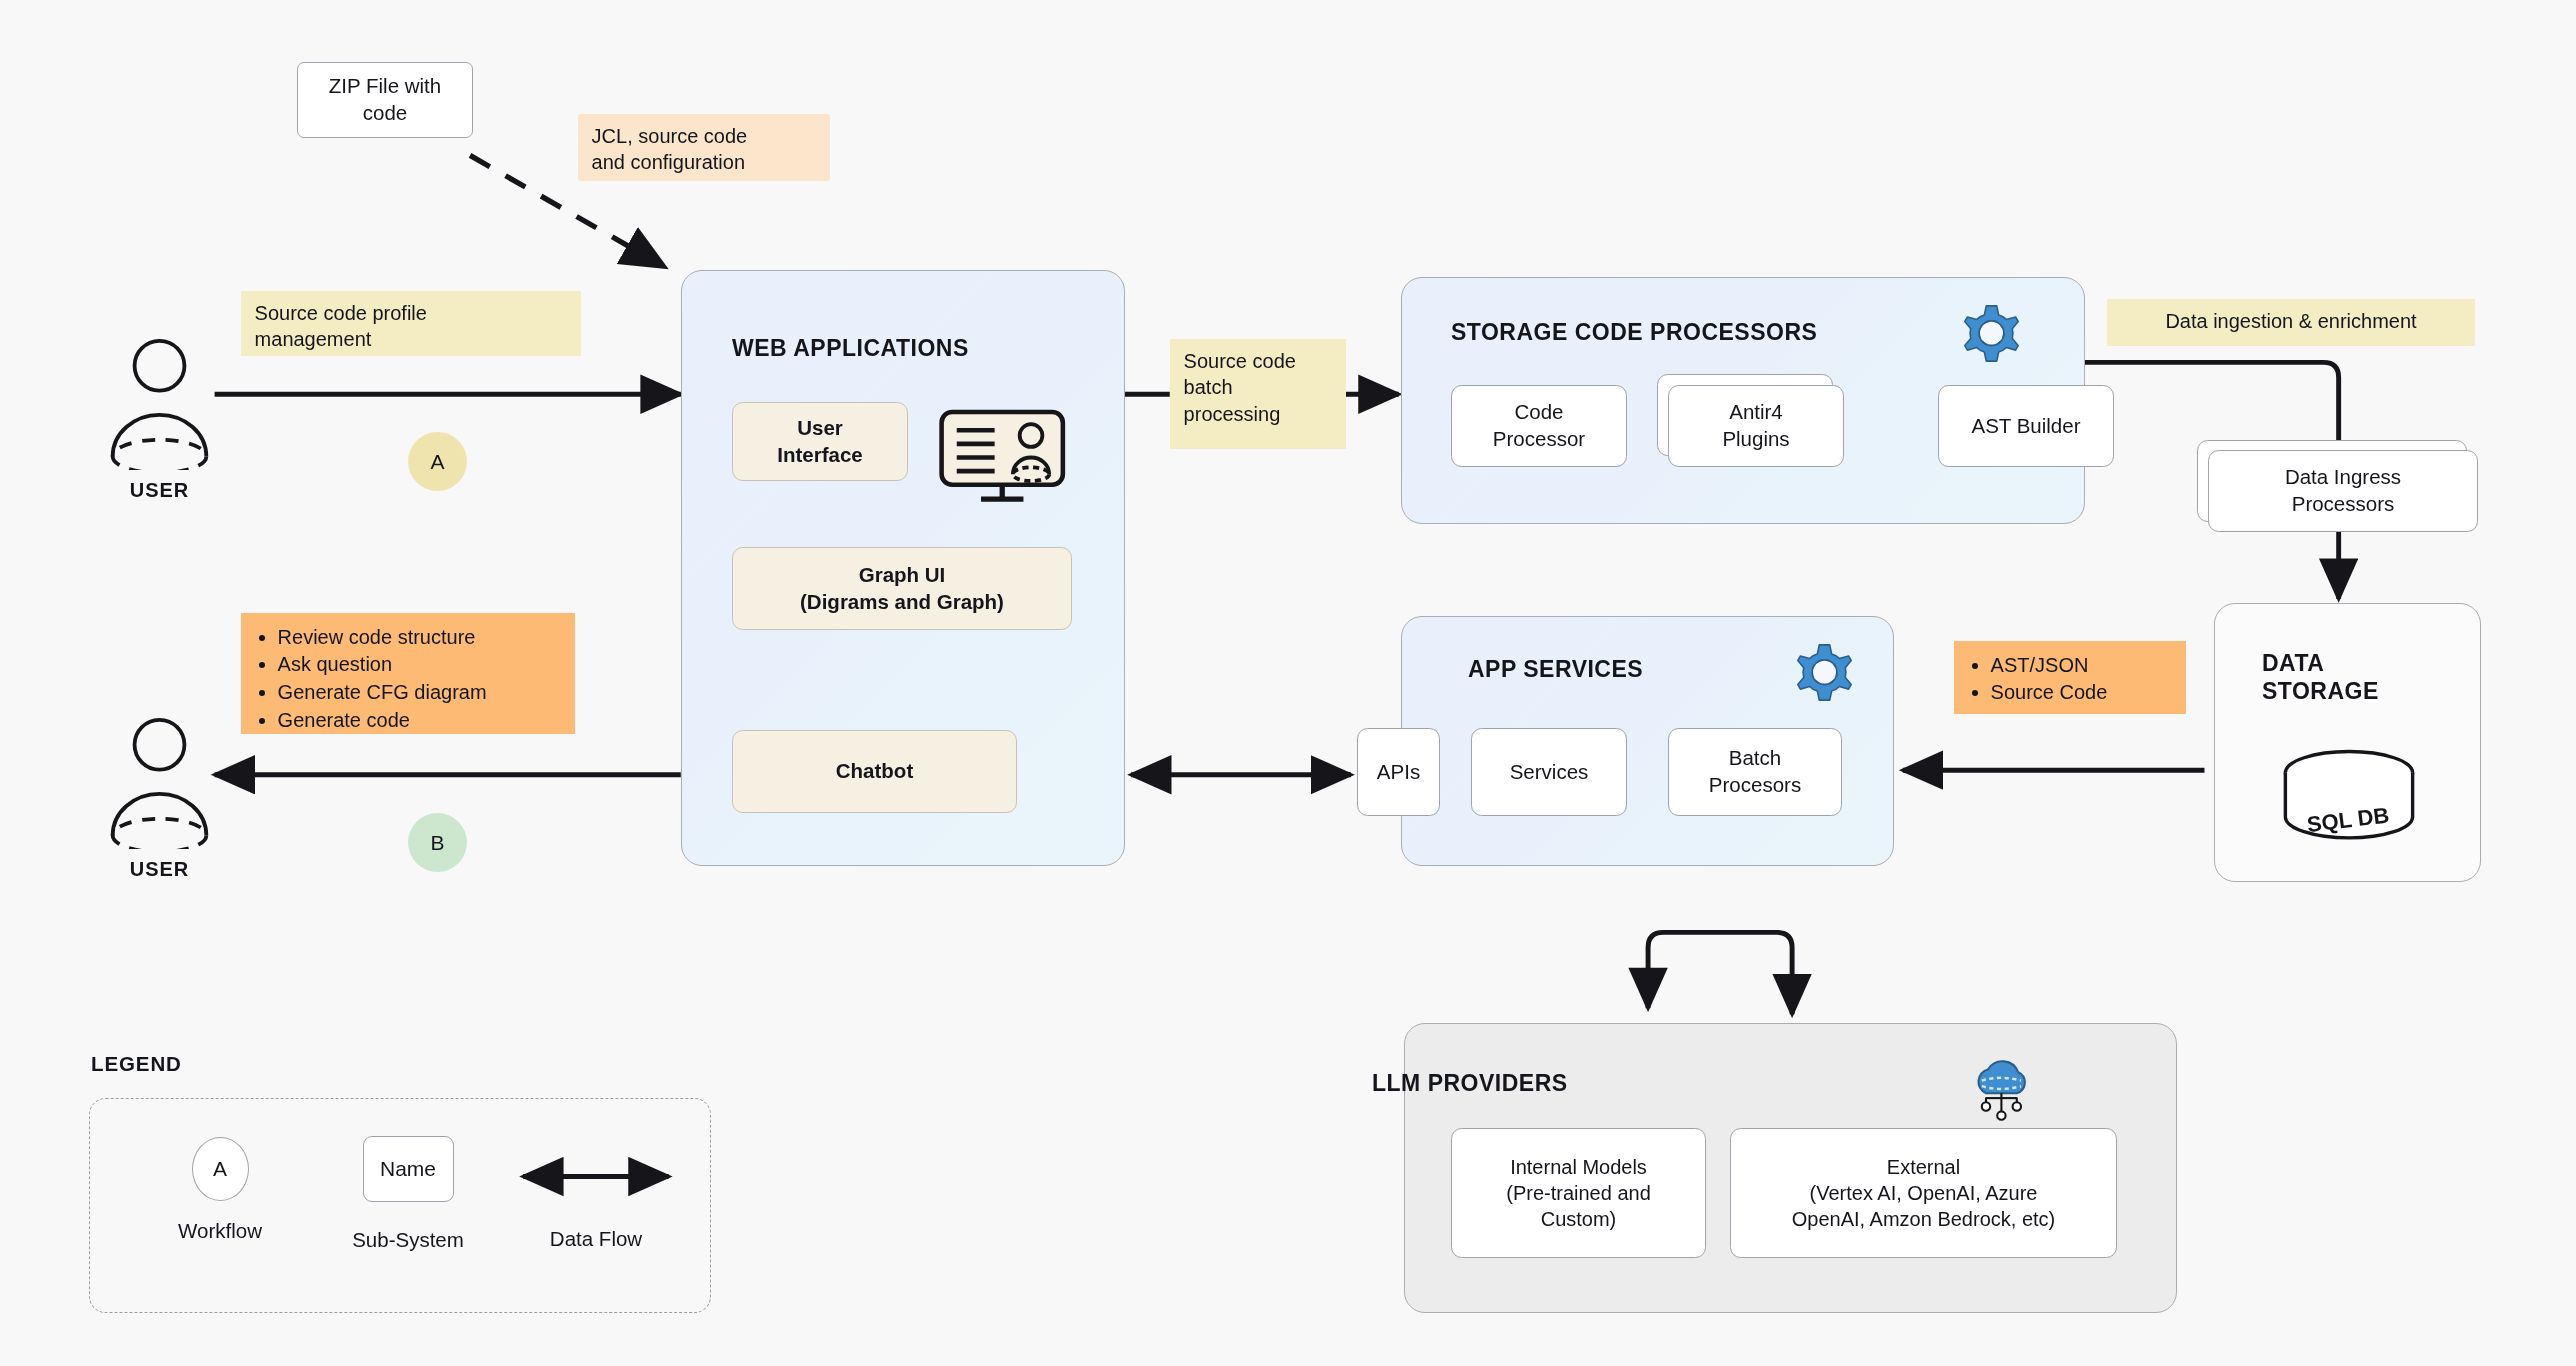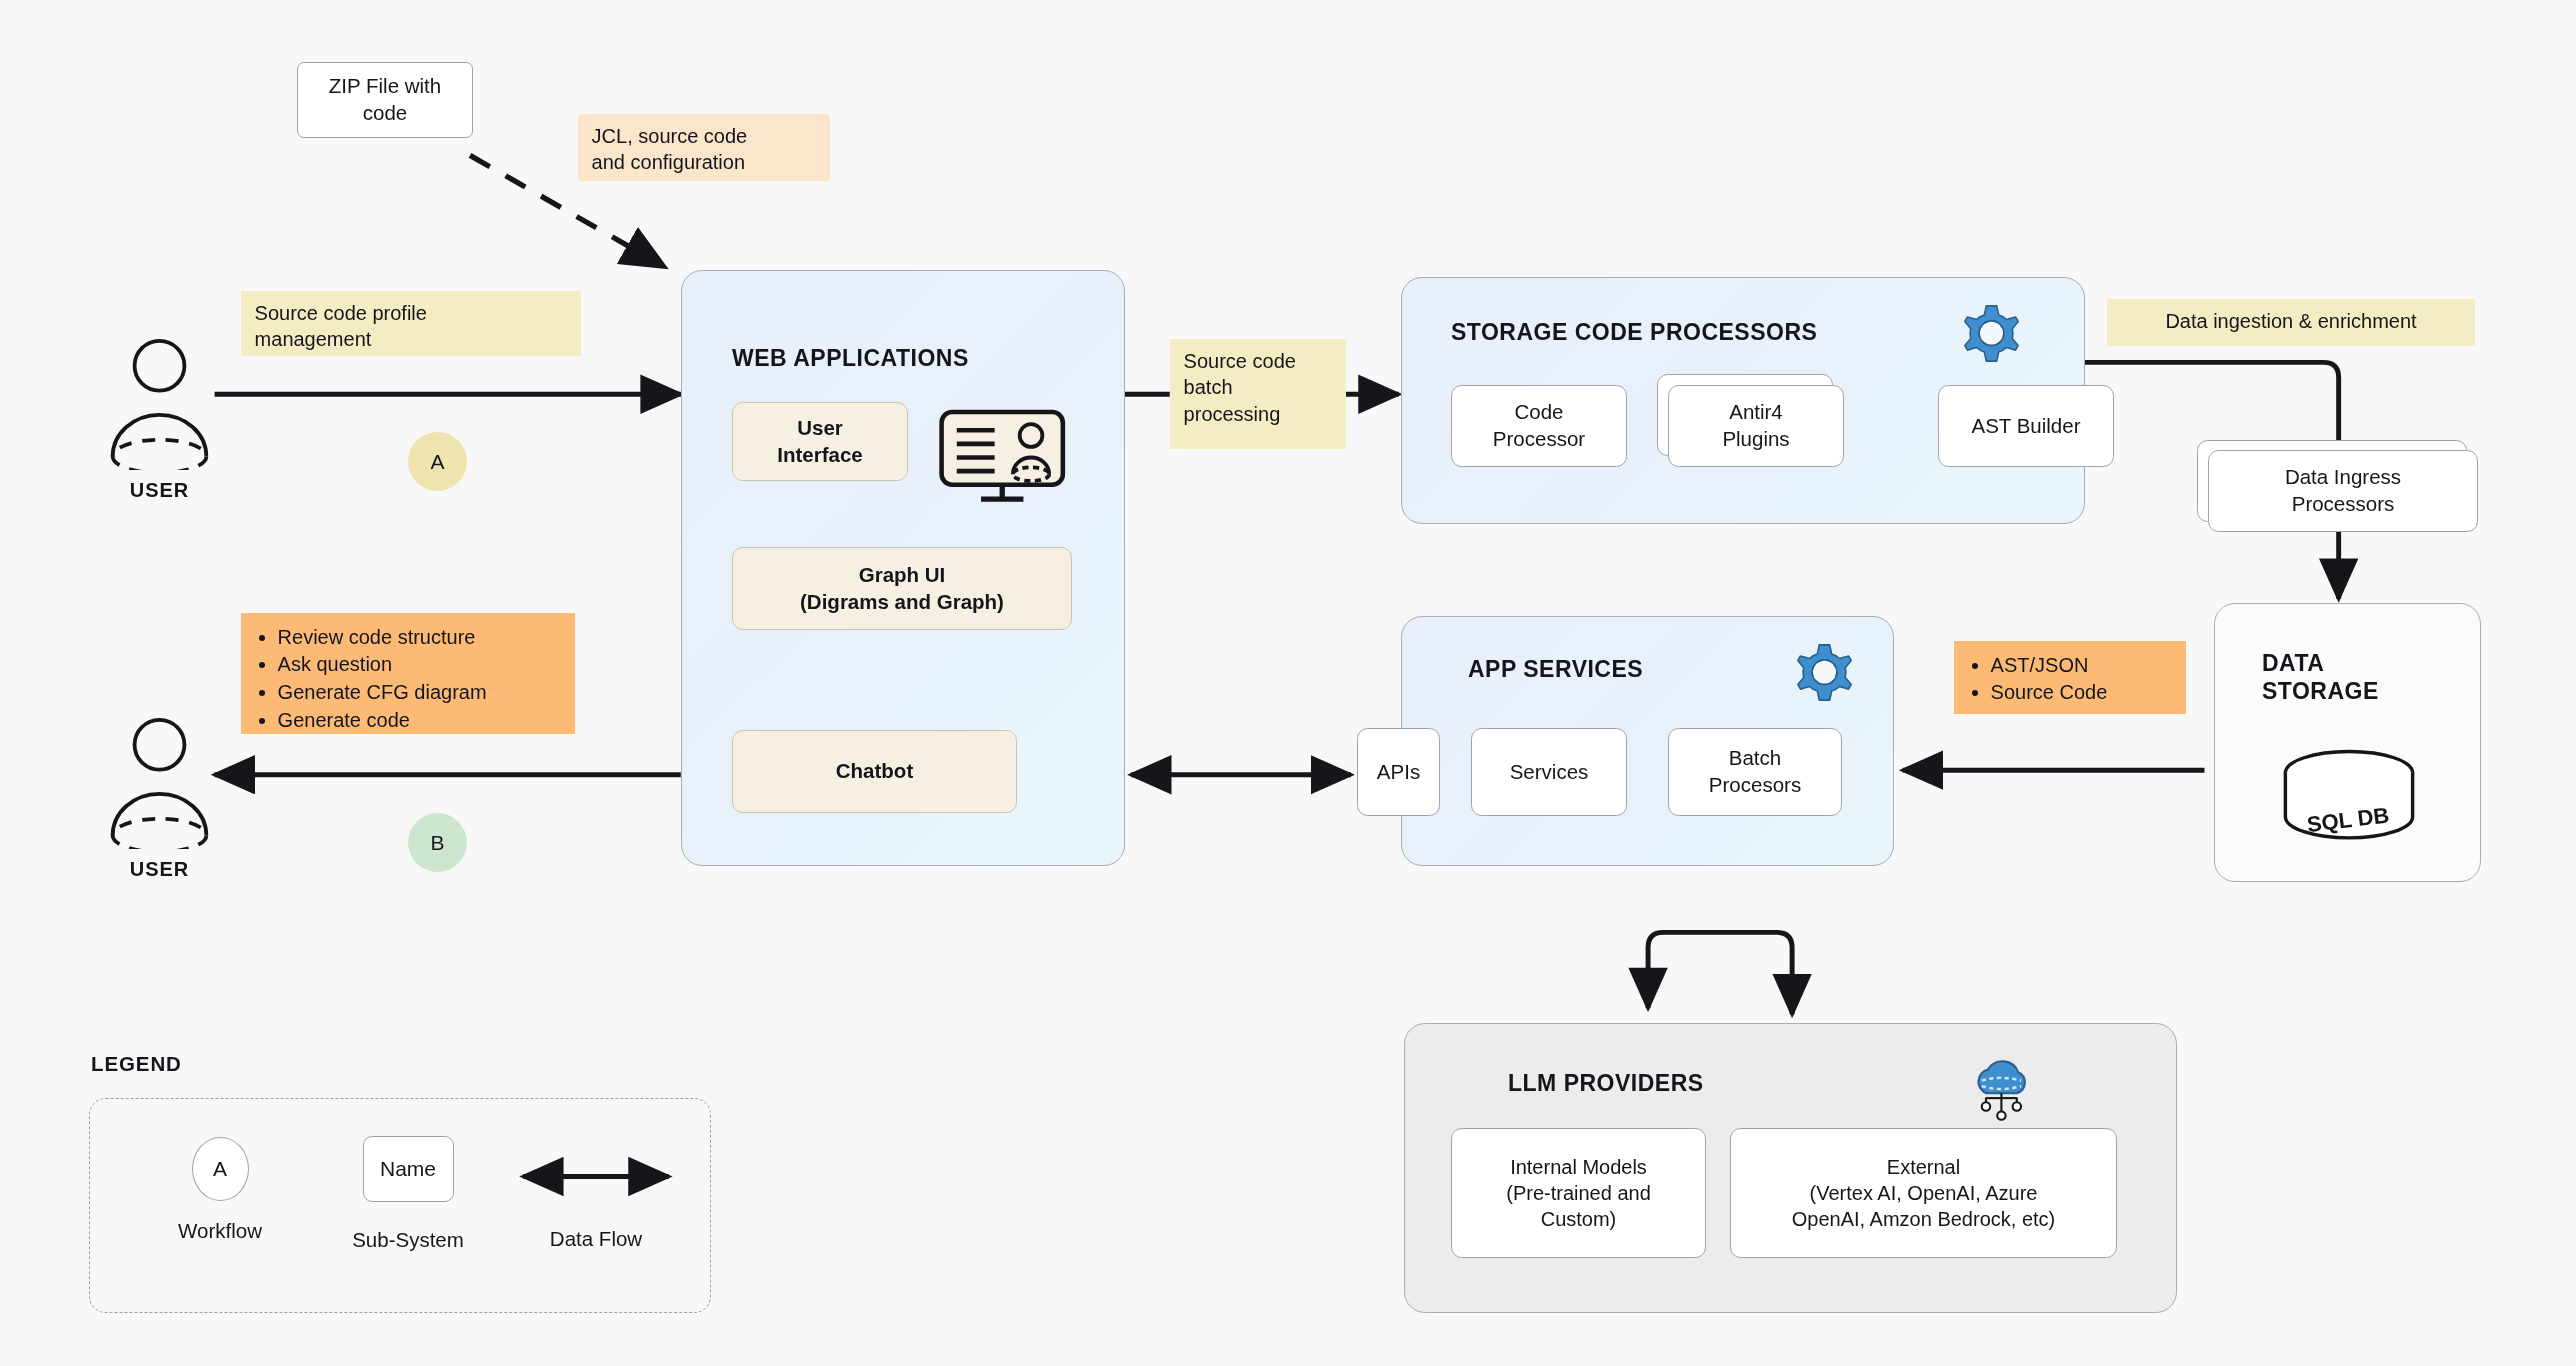--- a/index.html
+++ b/index.html
@@ -272,21 +272,21 @@
       <li>Ask question</li>
       <li>Generate CFG diagram</li>
       <li>Generate code</li>
     </ul>
   </div>
 
   <div class="abs wf-circle wf-b" style="left:408px; top:813px; width:59px; height:59px;">B</div>
 
   <div class="abs panel panel-blue" style="left:681px; top:270px; width:444px; height:596px;">
   </div>
-  <div class="panel-title abs" style="left:732px; top:344px; z-index:13;">WEB APPLICATIONS</div>
+  <div class="panel-title abs" style="left:732px; top:334px; z-index:13;">WEB APPLICATIONS</div>
 
   <div class="abs sub sub-cream" style="left:732px; top:402px; width:176px; height:79px;">
     <div>
       <div>User</div>
       <div>Interface</div>
     </div>
   </div>
 
   <div class="abs" style="left:937px; top:409px; width:135px; height:97px; z-index:13;">
     <svg width="135" height="97" viewBox="0 0 178 128">
@@ -412,21 +412,21 @@
 
   <div class="abs sub" style="left:1668px; top:728px; width:174px; height:88px;">
     <div>
       <div>Batch</div>
       <div>Procesors</div>
     </div>
   </div>
 
   <div class="abs panel panel-grey" style="left:1404px; top:1023px; width:773px; height:290px;">
   </div>
-  <div class="panel-title abs" style="left:1508px; top:1069px; z-index:13;">LLM PROVIDERS</div>
+  <div class="panel-title abs" style="left:1372px; top:1069px; z-index:13;">LLM PROVIDERS</div>
 
   <div class="abs" style="left:1965px; top:1051px; width:70px; height:76px; z-index:13;">
     <svg width="70" height="76" viewBox="0 0 100 108">
       <path d="M30,60 A18 18 0 0 1 33,26 A24 24 0 0 1 76,30 A16 16 0 0 1 74,60 Z" fill="#3f8fd0" stroke="#2b5f8a" stroke-width="3" stroke-linejoin="round"></path>
       <path d="M24,42 Q50,34 80,42" fill="none" stroke="#cfe6f7" stroke-width="3.5" stroke-dasharray="6 5"></path>
       <path d="M24,50 Q50,58 80,50" fill="none" stroke="#cfe6f7" stroke-width="3.5" stroke-dasharray="6 5"></path>
       <line x1="52" y1="60" x2="52" y2="86" stroke="#16161a" stroke-width="3"></line>
       <line x1="30" y1="66" x2="30" y2="74" stroke="#16161a" stroke-width="3"></line>
       <line x1="74" y1="66" x2="74" y2="74" stroke="#16161a" stroke-width="3"></line>
       <line x1="30" y1="67" x2="74" y2="67" stroke="#16161a" stroke-width="3"></line>

